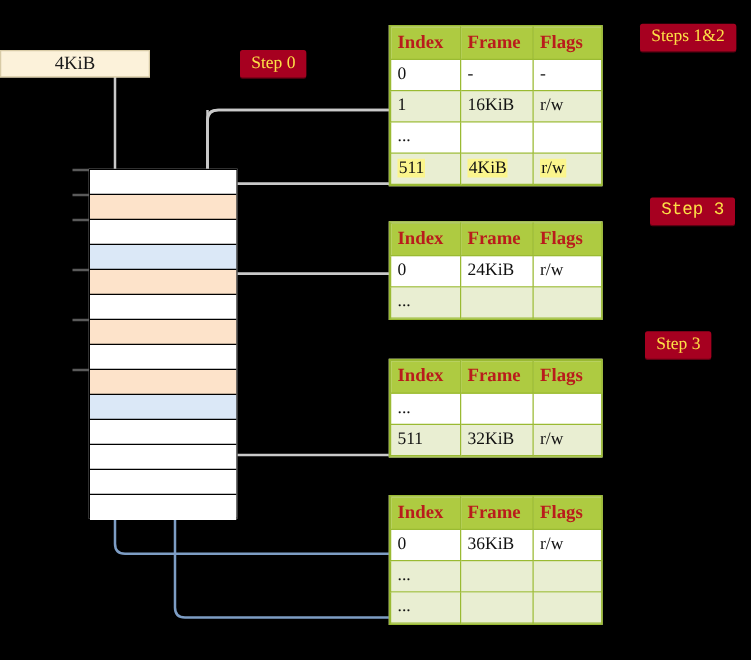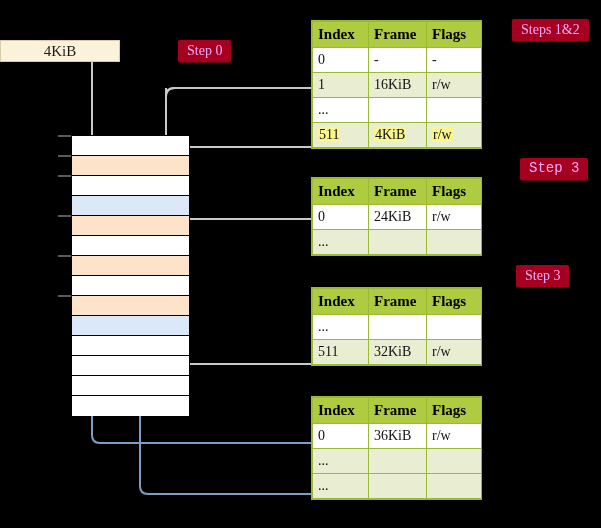--- a/index.html
+++ b/index.html
@@ -25,21 +25,21 @@
     font-size:15px;
     text-align:center;
     line-height:21px;
     box-sizing:border-box;
   }
 
   
   .badge{
     position:absolute;
     background:#a60020;
-    color:#f0abfc;
+    color:#fde047;
     font-size:14px;
     line-height:19px;
     padding:1px 9px 2px 9px;
     border-radius:2px;
     white-space:nowrap;
     box-shadow:0 1px 0 #5c0012;
   }
 
   
   #memcol{
@@ -67,21 +67,21 @@
     position:absolute;
     width:169px;
     border:1px solid #9aba33;
     border-collapse:collapse;
     box-sizing:content-box;
     background:#fff;
   }
   .ptable table{border-collapse:collapse;width:169px;table-layout:fixed;}
   .ptable th{
     background:#aecb41;
-    color:#000000;
+    color:#b91c1c;
     font-weight:bold;
     font-size:15px;
     text-align:left;
     padding:3px 5px 4px 5px;
     border:1px solid #9aba33;
     height:18px;
   }
   .ptable td{
     font-size:14px;
     color:#111;
@@ -289,19 +289,19 @@
               <td>...</td>
               <td></td>
               <td></td>
             </tr>
           </tbody>
         </table>
       </div>
     </div>
 
   <div id="badges-host">
-      <div class="badge" style="left: 178px; top: 40px;">Step 0</div>
+      <div class="badge" style="left: 192px; top: 40px;">Step 0</div>
       <div class="badge" style="left: 512px; top: 19px;">Steps 1&amp;2</div>
       <div class="badge" style="left: 520px; top: 158px; font-family: Liberation Mono, monospace;">Step 3</div>
       <div class="badge" style="left: 516px; top: 265px;">Step 3</div>
     </div>
 
 </div>
 
 </body></html>

